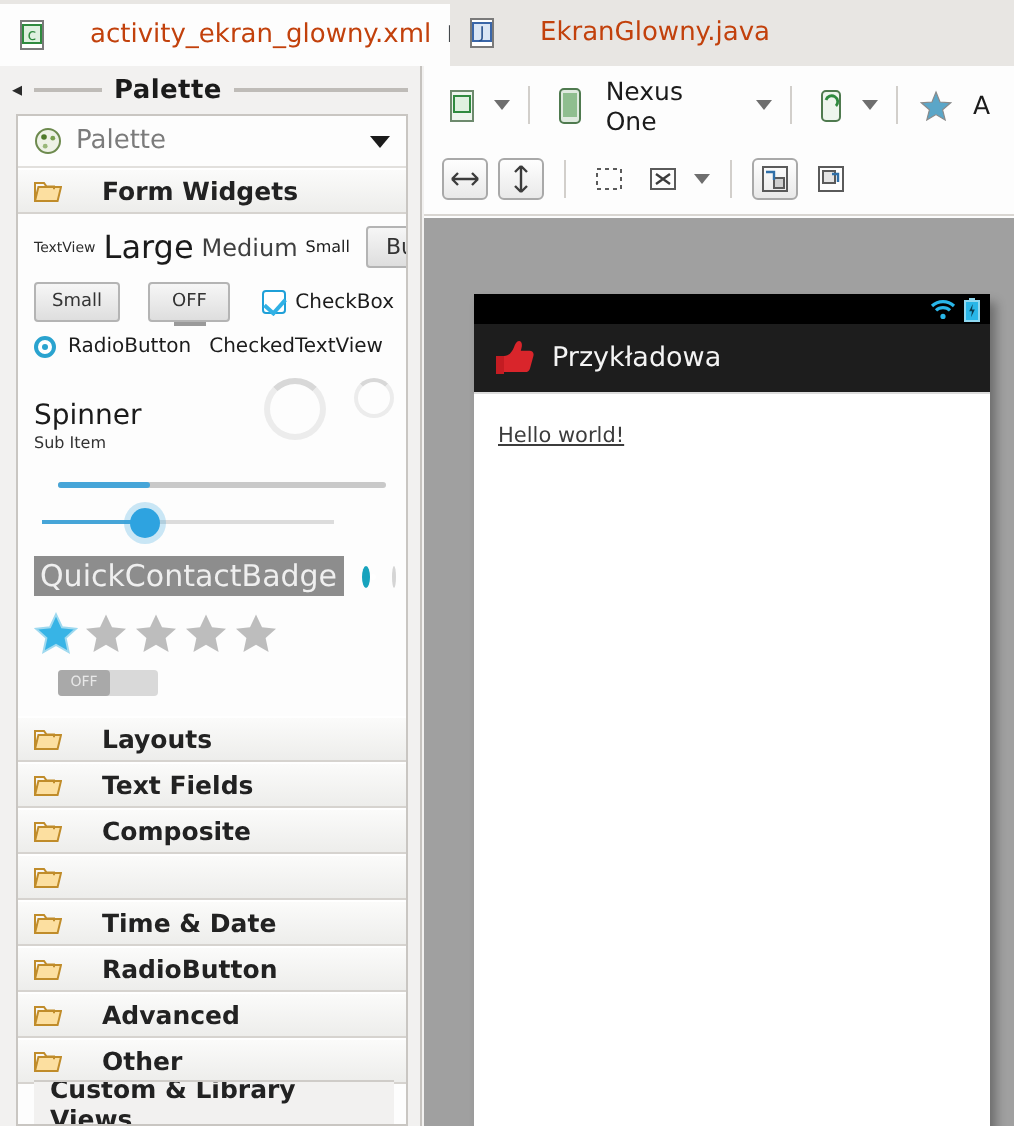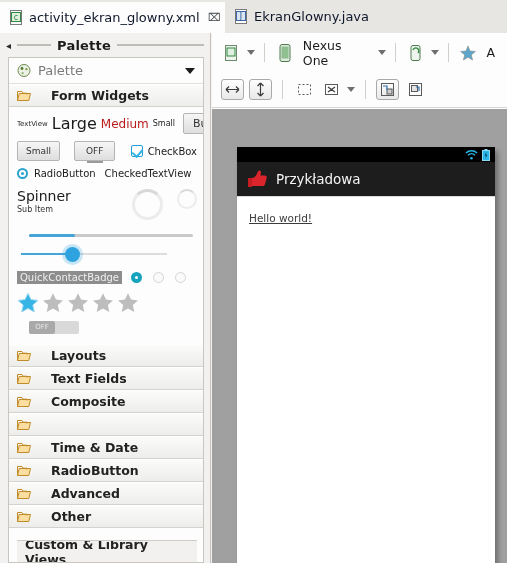--- a/index.html
+++ b/index.html
@@ -12,21 +12,21 @@
   }
   .app{position:relative;width:507px;height:563px;}
 
   
   .tabbar{position:absolute;left:0;top:0;width:507px;height:33px;background:#e8e6e3;}
   .tab{position:absolute;top:0;height:33px;display:flex;align-items:center;gap:6px;
        padding:0 9px;box-sizing:border-box;font-size:13px;}
   .tab.active{left:0;background:#fdfdfd;border-right:1px solid #b9b6b2;
        border-bottom:1px solid #fdfdfd;top:2px;height:31px;}
   .tab.inactive{left:225px;background:#e8e6e3;}
-  .tab .lbl{white-space:nowrap;color:#0f172a;}
+  .tab .lbl{white-space:nowrap;color:#c2410c;margin-left:16px;}
   .closex{font-size:11px;color:#44484c;margin-left:2px;font-family:"DejaVu Sans",sans-serif;}
   .ico{width:14px;height:15px;flex:0 0 auto;display:block;}
 
   
   .palette{position:absolute;left:0;top:33px;width:211px;height:530px;background:#f2f1f0;
            border-right:1px solid #c6c3bf;box-sizing:border-box;}
   .pal-title{height:24px;display:flex;align-items:center;gap:6px;padding:0 6px;box-sizing:border-box;}
   .pal-arrow{font-size:10px;color:#2b2b2b;}
   .pal-rule{flex:1 1 auto;height:0;border-top:2px solid #bfbcb8;}
   .pal-rule.short{max-width:34px;flex:0 0 34px;}
@@ -44,21 +44,21 @@
          background:linear-gradient(#fbfbfa,#ededeb);border-top:1px solid #fff;border-bottom:1px solid #d6d3cf;
          font-weight:bold;font-size:12.5px;color:#222;}
   .folder{width:14px;height:11px;flex:0 0 auto;display:block;}
 
   
   .widgets{padding:6px 6px 4px 8px;background:#fdfdfd;}
   .wrow{display:flex;align-items:center;margin-bottom:7px;}
 
   .tv-xs{font-size:7px;color:#2b2b2b;}
   .tv-lg{font-size:16px;color:#1b1b1b;margin-left:4px;}
-  .tv-md{font-size:12px;color:#b91c1c;margin-left:4px;text-align:right;}
+  .tv-md{font-size:12px;color:#404040;margin-left:4px;text-align:right;}
   .tv-sm{font-size:8px;color:#1b1b1b;margin-left:4px;}
 
   .btn{border:1px solid #b4b4b4;border-radius:2px;background:linear-gradient(#f6f6f6,#dedede);
        color:#333;text-align:center;box-sizing:border-box;}
   .btn.big{font-size:11px;padding:3px 9px;margin-left:8px;}
   .btn.small{font-size:9px;padding:4px 8px;}
   .btn.off{font-size:9px;padding:4px 11px;margin-left:14px;position:relative;}
   .btn.off:after{content:"";position:absolute;left:50%;transform:translateX(-50%);bottom:-3px;
        width:16px;height:2px;background:#9a9a9a;}
 
@@ -67,37 +67,37 @@
   .cb:after{content:"";position:absolute;left:2px;top:1px;width:5px;height:8px;
       border:solid #31b1e5;border-width:0 2px 2px 0;transform:rotate(42deg);}
   .cblbl{font-size:10px;margin-left:5px;color:#1b1b1b;}
 
   .radio{width:11px;height:11px;border-radius:50%;border:2px solid #2aa3cf;background:#fff;
       position:relative;box-sizing:border-box;}
   .radio:after{content:"";position:absolute;left:2px;top:2px;width:3px;height:3px;border-radius:50%;background:#2aa3cf;}
   .rlbl{font-size:10px;margin-left:6px;color:#1b1b1b;}
   .ctv{font-size:10px;margin-left:9px;color:#1b1b1b;}
 
-  .spin{margin-top:0;}
+  .spin{margin-top:12px;}
   .spin .s1{font-size:14px;color:#1b1b1b;line-height:15px;}
   .spin .s2{font-size:8px;color:#333;line-height:11px;}
 
   .ring{border-radius:50%;border:3px solid #ececec;border-top-color:#d8d8d8;box-sizing:border-box;}
   .ring.r1{width:31px;height:31px;}
   .ring.r2{width:20px;height:20px;margin-left:14px;border-width:2px;}
 
   .pbar{height:3px;background:#c9c9c9;border-radius:2px;position:relative;}
   .pbar i{position:absolute;left:0;top:0;bottom:0;background:#46a5d8;border-radius:2px;display:block;}
   .seekwrap{position:relative;height:14px;}
   .seek{position:absolute;left:0;right:0;top:6px;height:2px;background:#dcdcdc;}
   .seek i{position:absolute;left:0;top:0;bottom:0;background:#46a5d8;display:block;}
   .thumb{position:absolute;width:15px;height:15px;border-radius:50%;background:#2ea3e0;
          box-shadow:0 0 0 3px rgba(46,163,224,.25);}
 
-  .qcb{font-size:10px;color:#efefef;background:#8d8d8d;padding:1px 3px;}
+  .qcb{font-size:15px;color:#efefef;background:#8d8d8d;padding:1px 3px;}
   .ocirc{width:11px;height:11px;border-radius:50%;border:1px solid #d5d5d5;background:#fafafa;box-sizing:border-box;}
   .tradio{width:11px;height:11px;border-radius:50%;background:#17a3bd;border:2px solid #17a3bd;box-sizing:border-box;position:relative;}
   .tradio:after{content:"";position:absolute;left:2px;top:2px;width:3px;height:3px;border-radius:50%;background:#fff;}
 
   .star{display:block;}
   .switch{width:50px;height:13px;border-radius:2px;background:#d9d9d9;position:relative;}
   .switch b{position:absolute;left:0;top:0;width:26px;height:13px;background:#a9a9a9;border-radius:2px;
             font-size:7px;color:#e8e8e8;text-align:center;line-height:13px;font-weight:normal;}
 
   .cut{position:absolute;left:8px;right:6px;bottom:0;height:22px;background:#f2f1f0;

